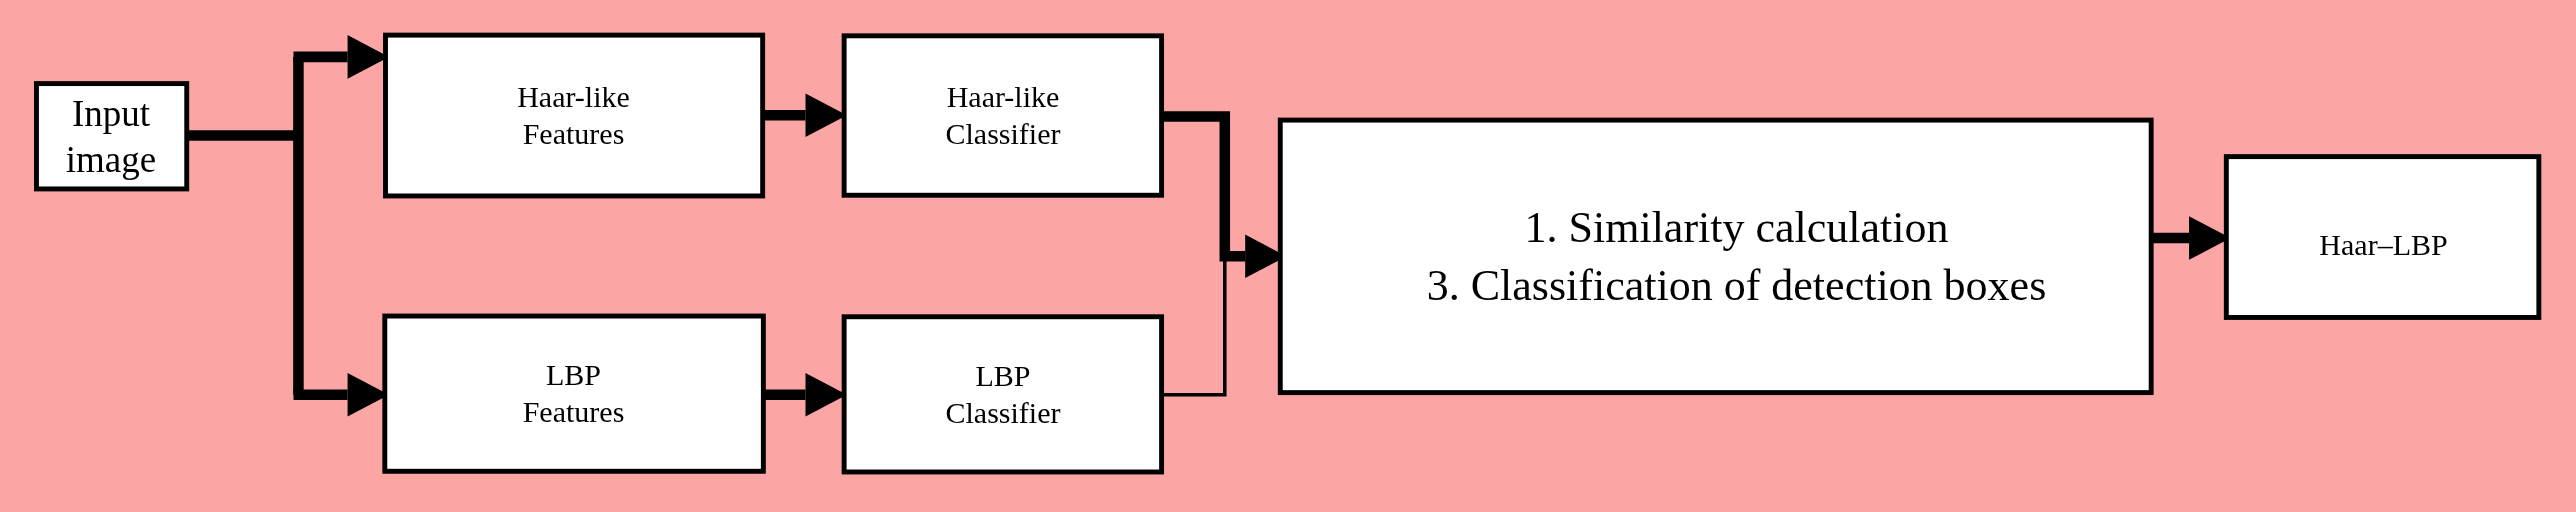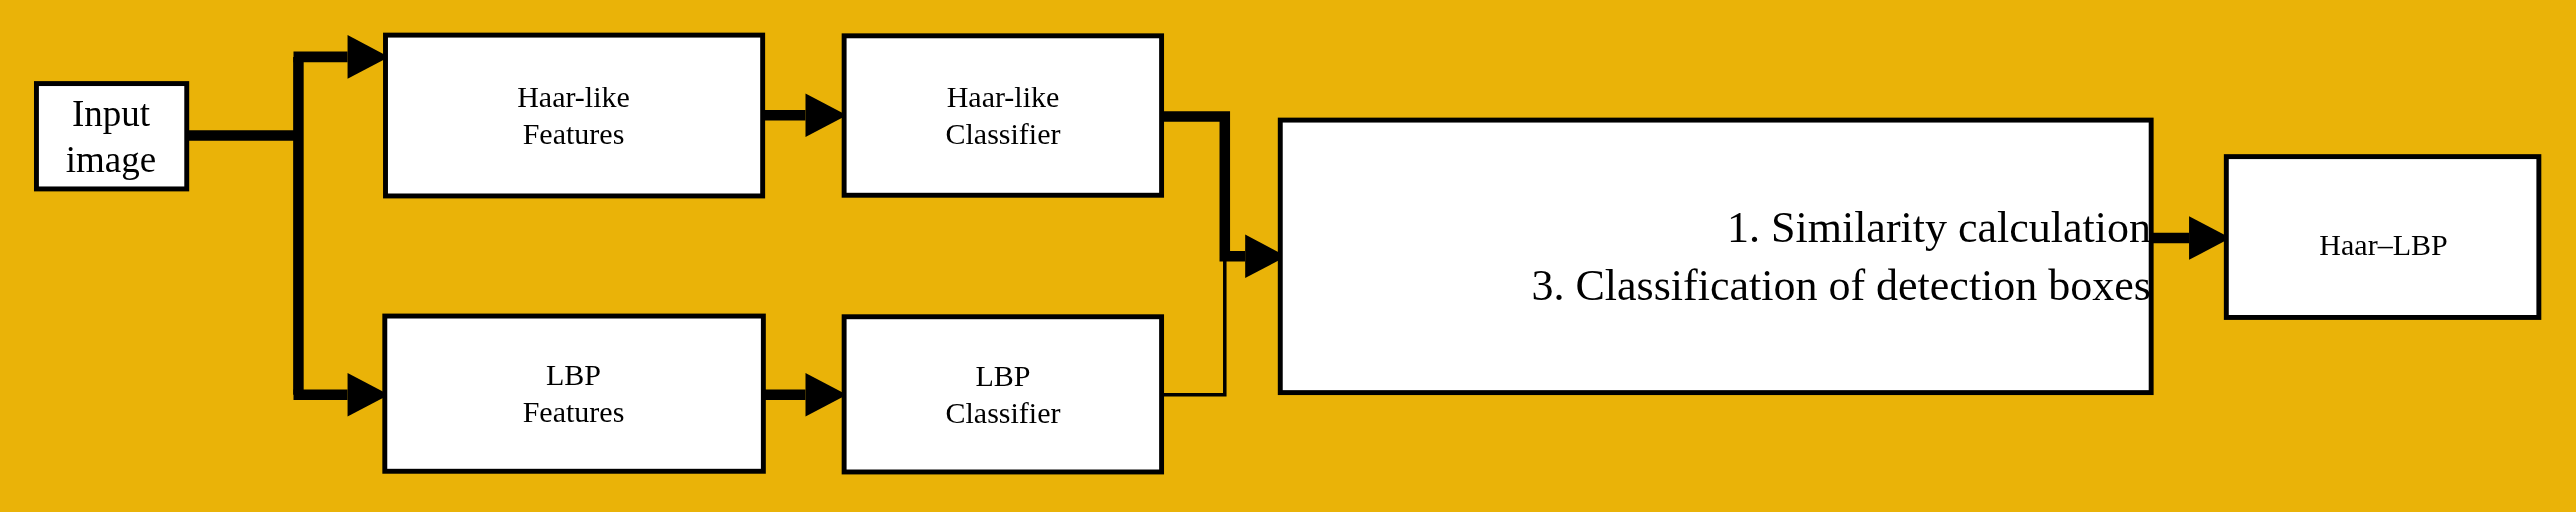--- a/index.html
+++ b/index.html
@@ -10,21 +10,21 @@
   body {
     width: 2576px;
     height: 512px;
     overflow: hidden;
     font-family: "Liberation Serif", "DejaVu Serif", serif;
   }
   #flow-root {
     position: relative;
     width: 2576px;
     height: 512px;
-    background: #eab308;
+    background: #fca5a5;
   }
   #flow-svg {
     position: absolute;
     left: 0;
     top: 0;
     width: 2576px;
     height: 512px;
     display: block;
   }
   .node-box {
@@ -64,21 +64,21 @@
     white-space: pre;
     pointer-events: none;
   }
   .node-label .line {
     display: block;
   }
   .list-label {
     position: absolute;
     display: flex;
     flex-direction: column;
-    align-items: flex-end;
+    align-items: center;
     justify-content: center;
     text-align: left;
     color: #000000;
     font-family: "Liberation Serif", "DejaVu Serif", serif;
     font-size: 44px;
     line-height: 1.30;
     white-space: pre;
     pointer-events: none;
   }
   .list-label .list-row {

